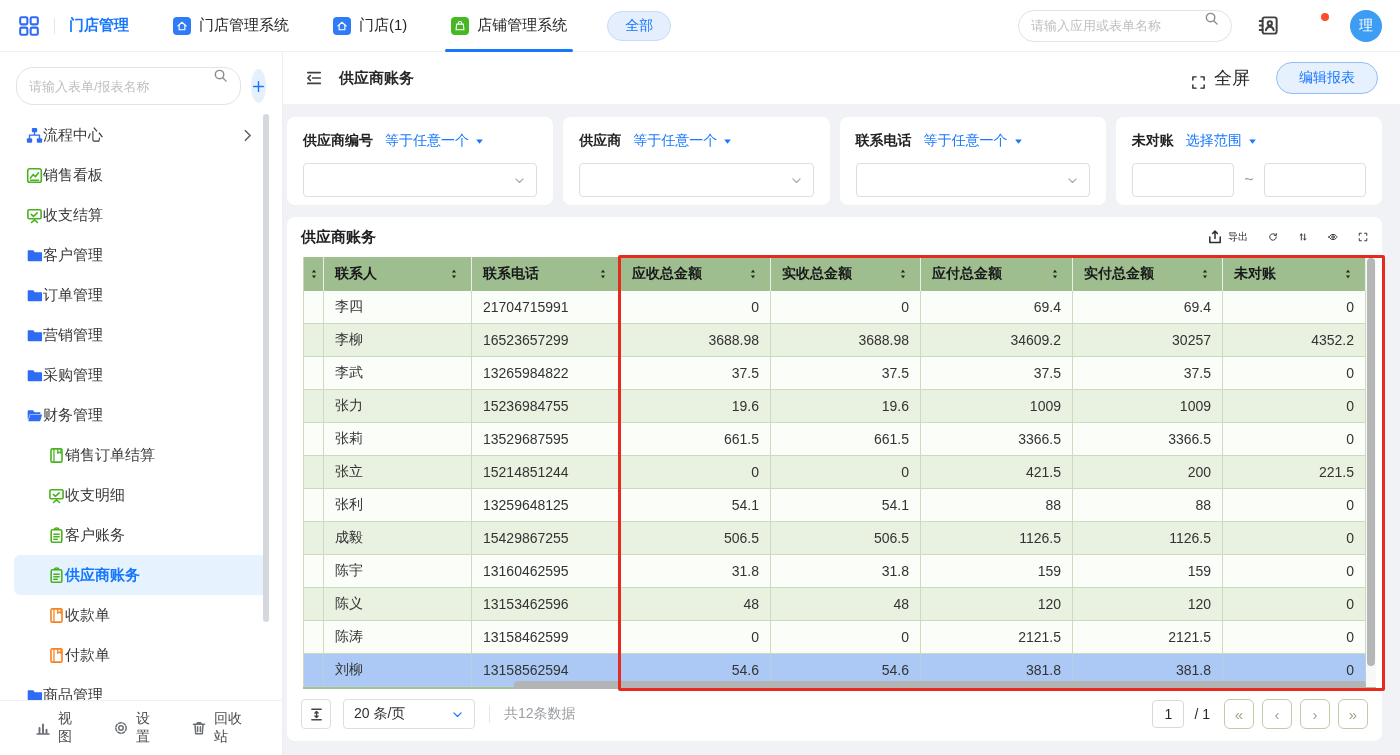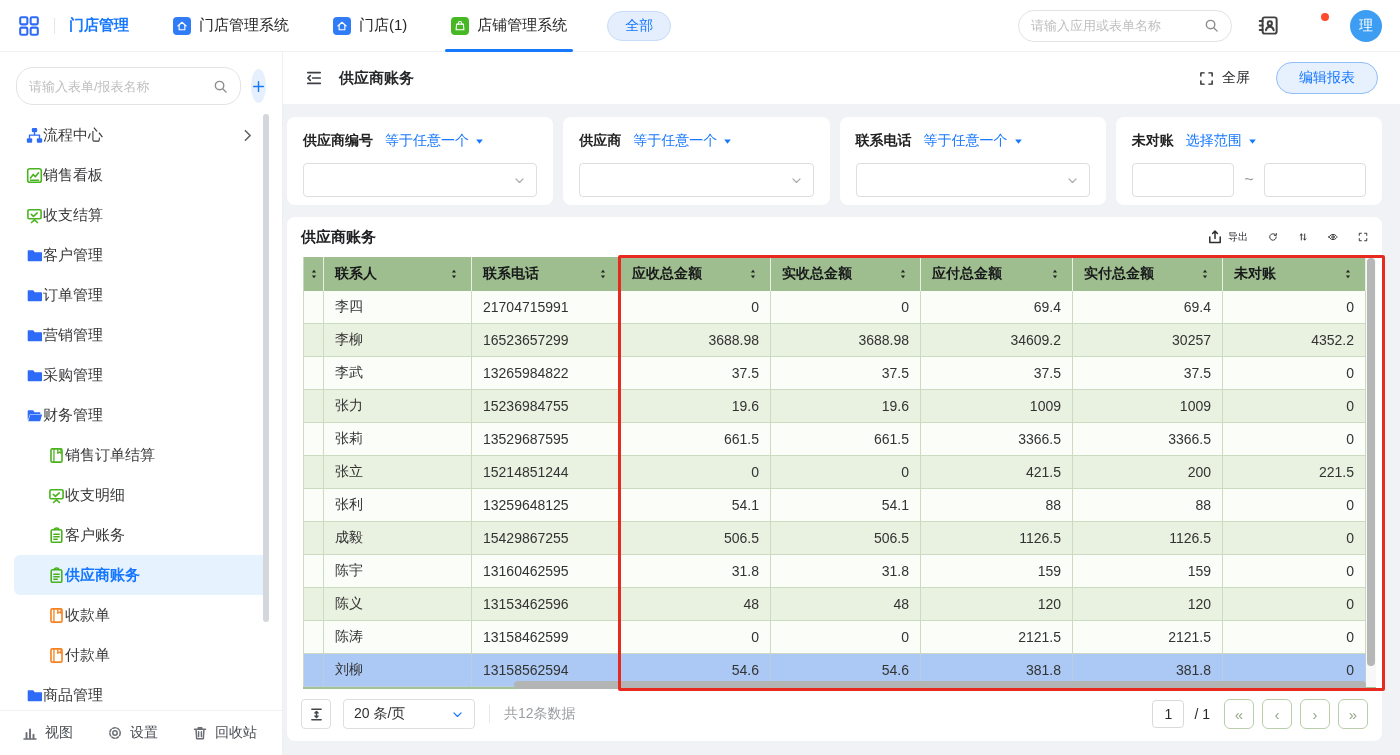--- a/index.html
+++ b/index.html
@@ -13,21 +13,21 @@
   .topbar { height:52px; background:#fff; display:flex; align-items:center; padding:0 18px; border-bottom:1px solid #eef0f3; position:relative; z-index:3; }
   .logo { font-size:22px; color:#2e6bf6; cursor:pointer; }
   .vdiv { width:1px; height:16px; background:#e3e6ea; margin:0 14px; }
   .workspace { color:#1677ff; font-size:15px; font-weight:700; cursor:pointer; }
   .tabs { display:flex; height:52px; }
   .tab { display:flex; align-items:center; gap:8px; margin-left:44px; font-size:15px; color:#262626; position:relative; cursor:pointer; }
   .tab-ic { width:18px; height:18px; border-radius:4px; display:inline-flex; align-items:center; justify-content:center; color:#fff; }
   .tab-ic svg { width:12px; height:12px; }
   .tab.active::after { content:""; position:absolute; left:-6px; right:-6px; bottom:0; height:3px; background:#1677ff; border-radius:2px; }
   .scope-pill { margin-left:40px; padding:5px 17px; background:#e4eefc; border:1px solid #c6dcfa; color:#1677ff; border-radius:15px; font-size:14px; cursor:pointer; }
-  .search-pill { width:214px; height:32px; border:1px solid #e1e3e6; border-radius:16px; display:flex; align-items:center; padding:0 12px; gap:8px; background:#fff; }
+  .search-pill { width:214px; height:32px; border:1px solid #e1e3e6; border-radius:16px; display:flex; padding:0 12px; gap:8px; background:#fff; }
   .search-pill input { flex:1; min-width:0; border:none; outline:none; font-size:13px; color:#333; background:transparent; }
   .search-pill input::placeholder { color:#bfbfbf; }
   .search-pill .icon { font-size:15px; color:#8c8c8c; }
   .tb-ic { font-size:21px; color:#404040; margin-left:26px; position:relative; cursor:pointer; }
   .bell .dot { position:absolute; top:-2px; right:-3px; width:8px; height:8px; background:#ff4b2e; border-radius:50%; }
   .avatar { width:32px; height:32px; border-radius:50%; background:#3d9df3; color:#fff; display:flex; align-items:center; justify-content:center; font-size:14px; margin-left:24px; cursor:pointer; }
 
   
   .body { display:flex; height:703px; }
   .sidebar { width:283px; background:#fff; display:flex; flex-direction:column; position:relative; border-right:1px solid #edf0f3; }
@@ -36,30 +36,30 @@
   .plus-btn { width:34px; height:34px; border-radius:50%; border:none; background:#e6f0fd; color:#1677ff; display:flex; align-items:center; justify-content:center; cursor:pointer; }
   .plus-btn .icon { font-size:15px; }
   #side-menu { flex:1; overflow:hidden; padding:4px 14px 0; }
   .mitem { height:40px; display:flex; align-items:center; padding:0 12px; border-radius:6px; font-size:15px; color:#38393b; cursor:pointer; }
   .mitem .icon { font-size:17px; }
   .mitem.indent { padding-left:34px; }
   .mitem.active { background:#e7f2ff; color:#1677ff; font-weight:700; }
   .mchev { margin-left:auto; font-size:12px; color:#5f6368; }
   .c-blue { color:#2e6bf6; } .c-green { color:#49b31e; } .c-orange { color:#f58220; }
   .side-scrollbar { position:absolute; right:13px; top:62px; width:6px; height:508px; background:#d4d7db; border-radius:3px; cursor:pointer; }
-  .side-foot { height:45px; border-top:1px solid #f0f1f3; display:flex; align-items:center; padding:0 22px; gap:34px; background:#fff; z-index:2; }
+  .side-foot { height:55px; border-top:1px solid #f0f1f3; display:flex; align-items:center; padding:0 35px; gap:34px; background:#fff; z-index:2; }
   .sfitem { display:flex; align-items:center; gap:7px; font-size:14px; color:#4a4d52; cursor:pointer; }
   .sfitem .icon { font-size:16px; color:#6b6f75; }
 
   
   .main { flex:1; display:flex; flex-direction:column; background:#f0f2f5; min-width:0; }
   .page-head { height:52px; background:#fff; display:flex; align-items:center; padding:0 22px; }
   .collapse { font-size:18px; color:#3c3f43; cursor:pointer; }
   .page-title { margin-left:16px; font-size:15px; font-weight:700; color:#27282a; }
-  .fs-group { display:flex; align-items:center; gap:8px; font-size:14px; color:#27282a; cursor:pointer; }
+  .fs-group { display:flex; align-items:flex-end; gap:8px; font-size:18px; color:#27282a; cursor:pointer; }
   .fs-group .icon { font-size:15px; }
   .edit-btn { margin-left:26px; height:32px; padding:0 22px; border-radius:16px; background:#e7f1fd; border:1px solid #91bdf8; color:#1677ff; font-size:14px; cursor:pointer; }
 
   .filters { display:flex; gap:10px; margin:13px 18px 0 4px; }
   .fcard { flex:1; background:#fff; border-radius:8px; height:88px; padding:15px 16px 0; }
   .frow { display:flex; align-items:center; gap:12px; font-size:14px; }
   .flabel { font-weight:700; color:#222; }
   .fop { color:#1677ff; display:flex; align-items:center; gap:5px; cursor:pointer; }
   .caret { font-size:11px; color:#1677ff; }
   .fselect { margin-top:13px; height:34px; border:1px solid #dcdee1; border-radius:4px; position:relative; background:#fff; cursor:pointer; }

